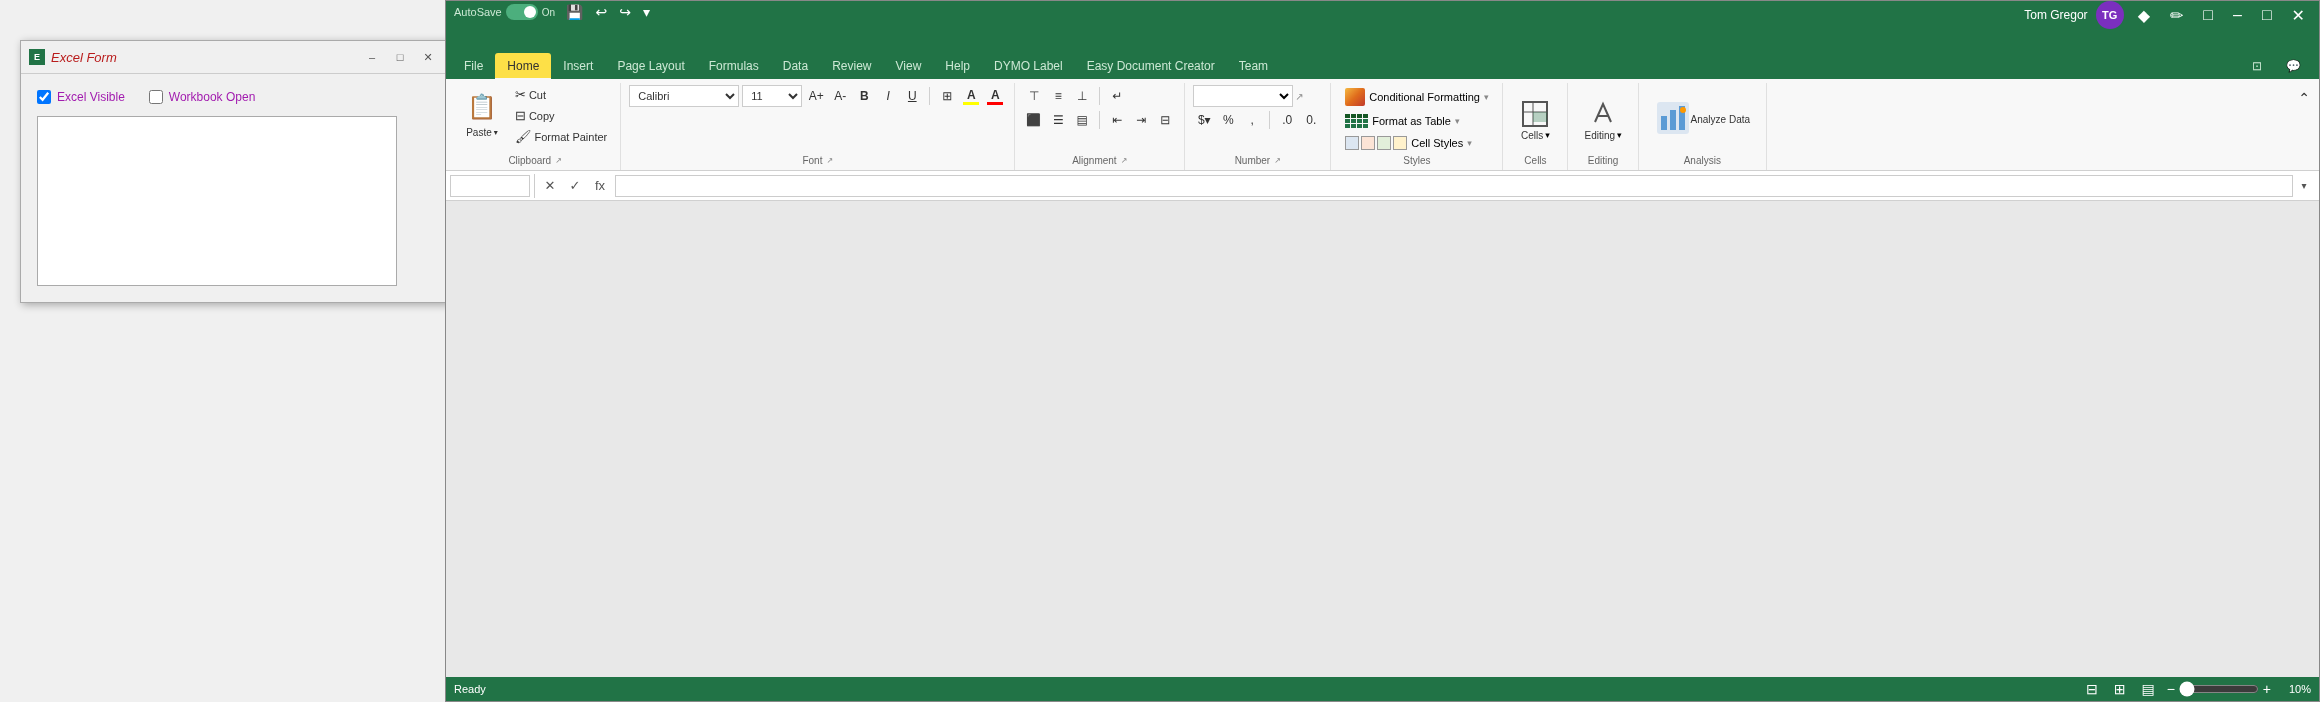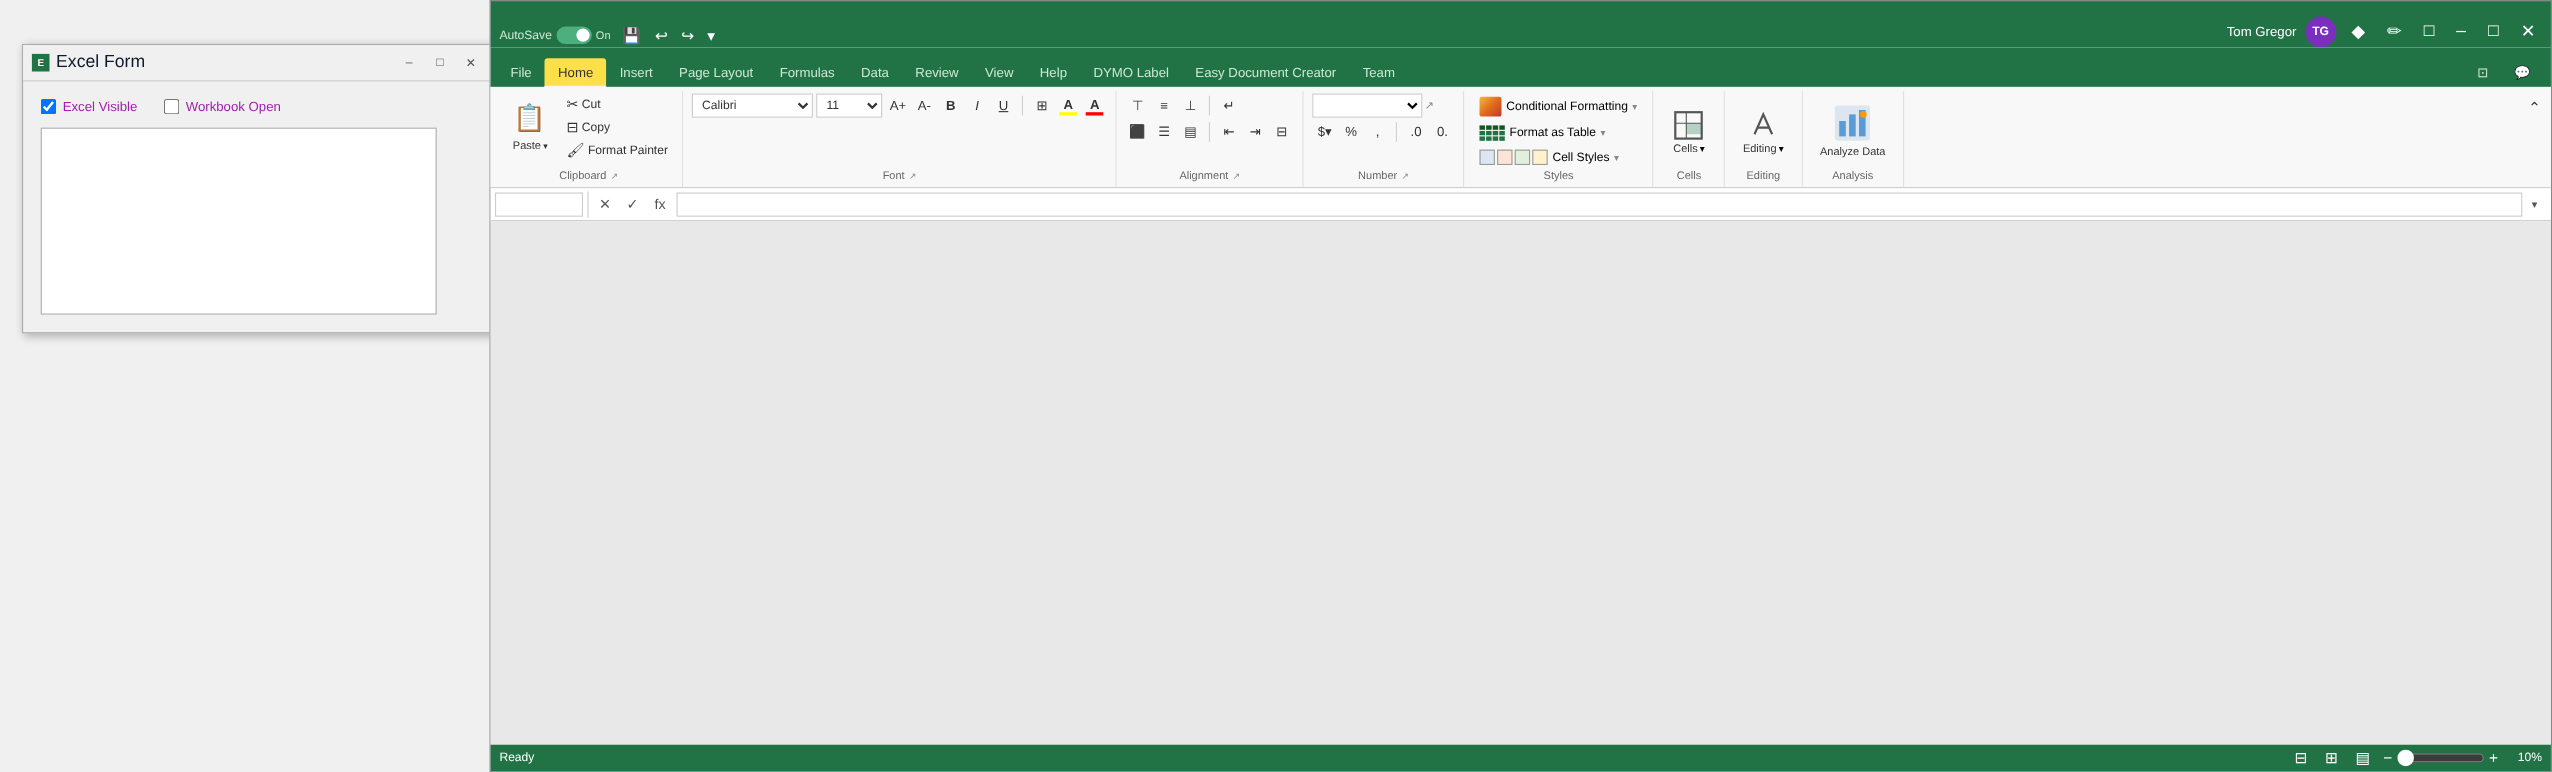--- a/index.html
+++ b/index.html
@@ -41,22 +41,23 @@
       height: 16px;
       background: #217346;
       display: flex;
       align-items: center;
       justify-content: center;
       color: white;
       font-size: 9px;
       font-weight: bold;
     }
     .window-title-text {
-      font-size: 16px;
-      color: #0f172a;
+      font-size: 13px;
+      color: #b91c1c;
+      font-style: italic;
     }
     .window-controls {
       display: flex;
       gap: 2px;
     }
     .win-btn {
       width: 26px;
       height: 20px;
       border: none;
       background: transparent;
@@ -109,21 +110,21 @@
       border: 1px solid #888;
       display: flex;
       flex-direction: column;
     }
 
     
     .excel-titlebar {
       height: 42px;
       background: #217346;
       display: flex;
-      align-items: flex-end;
+      align-items: flex-start;
       justify-content: space-between;
       padding: 0 8px;
       flex-shrink: 0;
     }
     .titlebar-left {
       display: flex;
       align-items: center;
       gap: 6px;
     }
     .autosave-group {
@@ -443,21 +444,21 @@
     .editing-big-btn {
       display: flex;
       flex-direction: column;
       align-items: center;
       cursor: pointer;
       padding: 4px 8px;
       border-radius: 3px;
     }
     .analysis-big-btn {
       display: flex;
-      flex-direction: column;
+      flex-direction: row;
       align-items: center;
       cursor: pointer;
       padding: 4px 8px;
       border-radius: 3px;
     }
 
     
     .formula-bar {
       display: flex;
       align-items: center;

